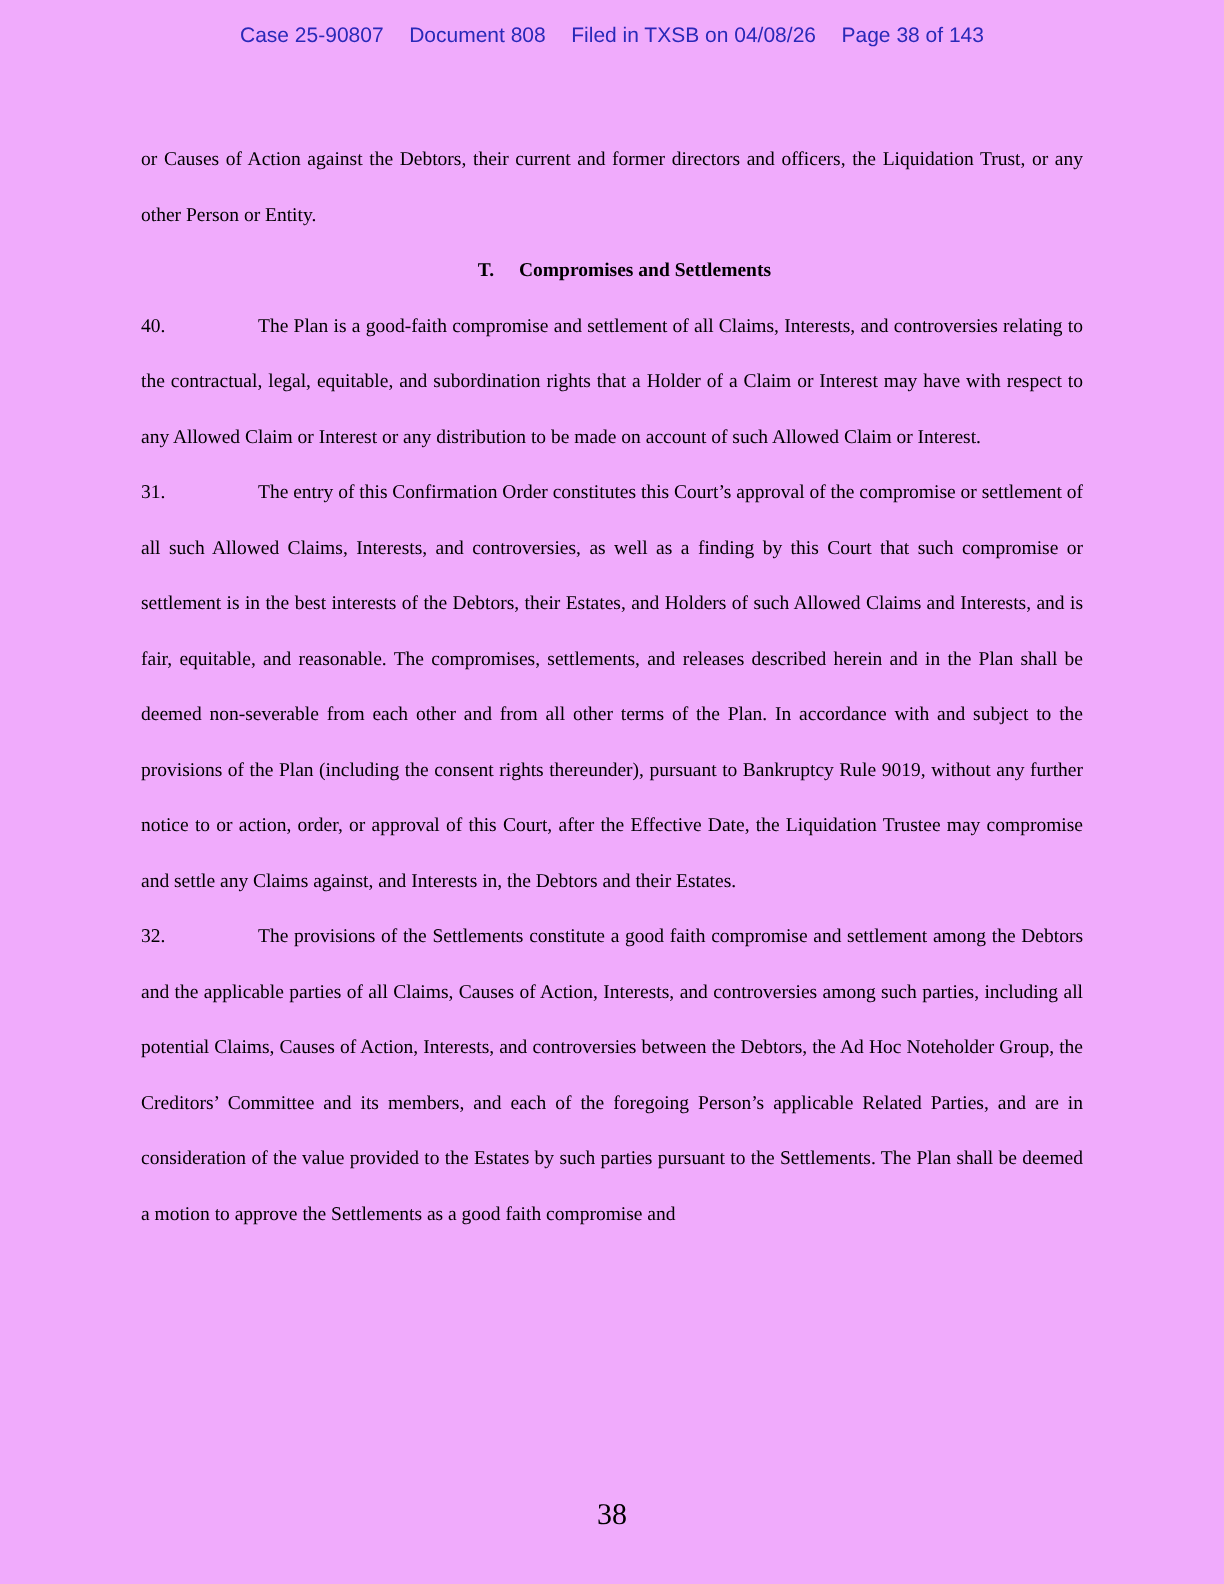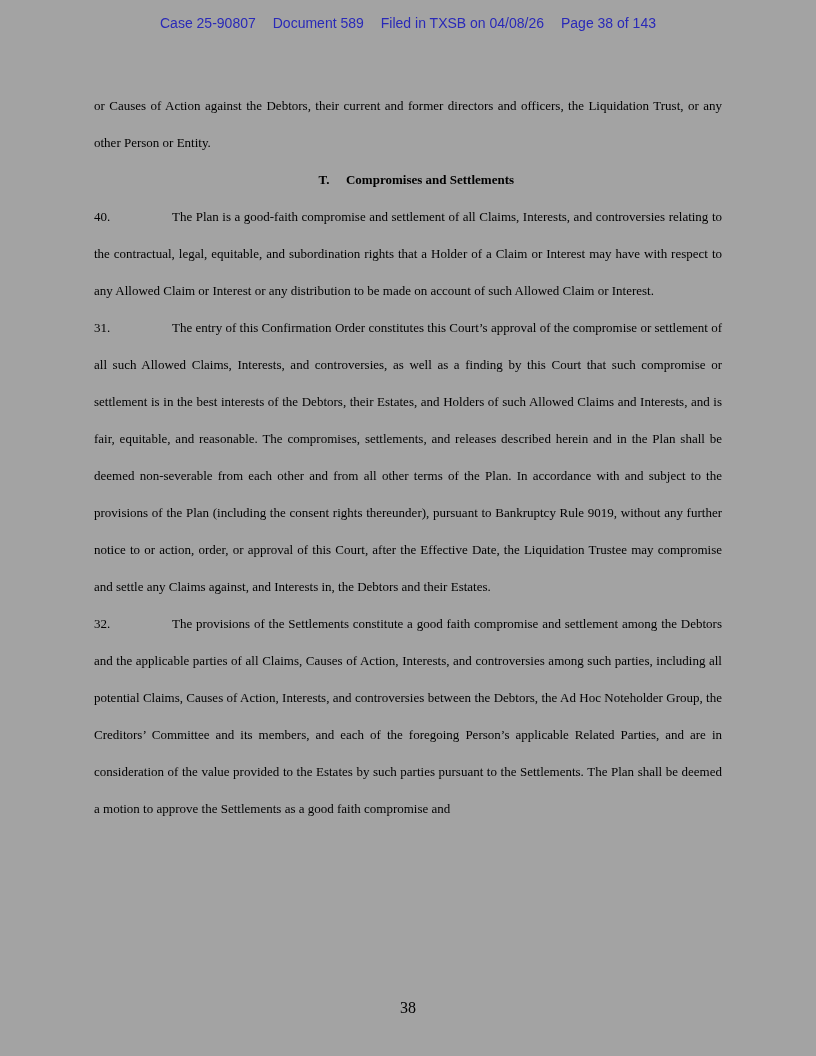--- a/index.html
+++ b/index.html
@@ -1,21 +1,21 @@
 <!DOCTYPE html>
 <html><head>
 <meta charset="utf-8">
 <style>
   html, body { margin: 0; padding: 0; background: #ffffff; }
   .page {
     position: relative;
     width: 816px;
     height: 1056px;
     margin: 0 auto;
-    background: #a3a3a3;
+    background: #f0abfc;
     font-family: "Liberation Serif", serif;
     color: #000000;
     overflow: hidden;
   }
   .doc-header {
     position: absolute;
     top: 15px;
     left: 0;
     right: 0;
     display: flex;
@@ -44,31 +44,31 @@
   .heading-letter {
     display: inline-block;
     width: 44px;
   }
   .page-number {
     position: absolute;
     top: 999px;
     left: 0;
     right: 0;
     text-align: center;
-    font-size: 16px;
+    font-size: 20px;
   }
 </style>
 </head>
 <body>
 
 <div class="page">
 
   <div class="doc-header">
     <span>Case 25-90807</span>
-    <span>Document 589</span>
+    <span>Document 808</span>
     <span>Filed in TXSB on 04/08/26</span>
     <span>Page 38 of 143</span>
   </div>
 
   <div class="content">
 
     <p>or Causes of Action against the Debtors, their current and former directors and officers, the Liquidation Trust, or any other Person or Entity.</p>
 
     <p class="heading">
       <span class="heading-letter">T.</span><span>Compromises and Settlements</span>

